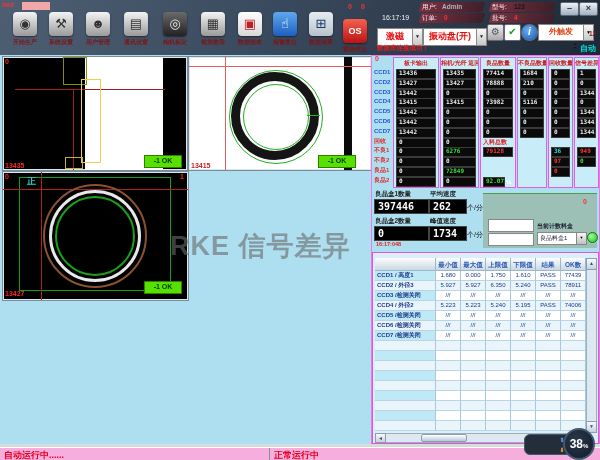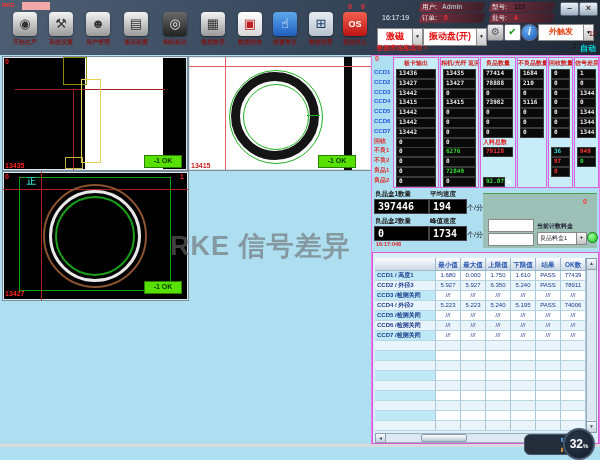--- a/index.html
+++ b/index.html
@@ -144,21 +144,21 @@
           <div class="tb-label">数据报表</div>
         </div>
         <div class="tb-item" style="left: 268px;">
           <div class="tb-icon tb-blue">☝</div>
           <div class="tb-label">报警复位</div>
         </div>
         <div class="tb-item" style="left: 304px;">
           <div class="tb-icon tb-navy">⊞</div>
           <div class="tb-label">数据清零</div>
         </div>
-        <div class="tb-item" style="left: 338px;">
+        <div class="tb-item" style="left: 338px; margin-top: 7px;">
           <div class="tb-icon tb-red">OS</div>
           <div class="tb-label">紧急停止</div>
         </div>
       </div>
     <div class="rzero" style="left:348px;">0</div>
     <div class="rzero" style="left:361px;">0</div>
 
     <div id="time-label">16:17:19</div>
     <div class="ctlbtn" style="left:377px;width:34px;">激磁</div>
     <div class="ddarrow" style="left:412px;">▼</div>
@@ -439,21 +439,21 @@
         <div class="gbox c-red">949</div>
       </div>
       <div class="gslot" style="top: 99.2px;">
         <div class="gbox c-green">0</div>
       </div>
     </div>
 
   <div class="slabel" style="left:375px;top:190px;">良品盒1数量</div>
   <div class="slabel" style="left:430px;top:190px;">平均速度</div>
   <div class="sbox" style="left:374px;top:199px;width:50px;">397446</div>
-  <div class="sbox" style="left:429px;top:199px;width:33px;">194</div>
+  <div class="sbox" style="left:429px;top:199px;width:33px;">262</div>
   <div class="sunit" style="left:467px;top:203px;">个/分钟</div>
   <div class="slabel" style="left:375px;top:217px;">良品盒2数量</div>
   <div class="slabel" style="left:430px;top:217px;">峰值速度</div>
   <div class="sbox" style="left:374px;top:226px;width:50px;">0</div>
   <div class="sbox" style="left:429px;top:226px;width:33px;">1734</div>
   <div class="sunit" style="left:467px;top:230px;">个/分钟</div>
   <div id="speed-ts">16:17:048</div>
 
   <div id="counter-panel">
     <div class="rzero" style="right:10px;top:4px;">0</div>
@@ -624,22 +624,27 @@
     <div class="scroll" style="left:213px;top:5px;width:9px;height:173px;"></div>
     <div class="sarrow" style="left:213px;top:5px;width:9px;height:10px;line-height:9px;">▲</div>
     <div class="sarrow" style="left:213px;top:168px;width:9px;height:10px;line-height:9px;">▼</div>
     <div class="scroll" style="left:2px;top:180px;width:211px;height:8px;"></div>
     <div class="sarrow" style="left:2px;top:180px;width:9px;height:8px;line-height:8px;">◄</div>
     <div class="sarrow" style="left:204px;top:180px;width:9px;height:8px;line-height:8px;">►</div>
     <div class="abs" style="left:48px;top:181px;width:44px;height:6px;background:linear-gradient(#fff,#b8c8d6);border:1px solid #8aa0b2;border-radius:2px;"></div>
   </div>
 
   <div id="graybar"></div>
+  <div id="statusbar">
+    <div class="stext" style="left:4px;">自动运行中......</div>
+    <div class="abs" style="left:269px;top:0;width:1px;height:13px;background:#909090;"></div>
+    <div class="stext" style="left:274px;">正常运行中</div>
+  </div>
 
   <div id="net-widget">
     <div><span style="color:#58b0ff;">⬆</span> <span>0 K/s</span></div>
     <div><span style="color:#ffb040;">⬇</span> <span>0 K/s</span></div>
   </div>
   <div id="net-circle">
-    <span style="font-size:12px;line-height:28px;">32</span><span style="font-size:6px;">%</span>
+    <span style="font-size:12px;line-height:28px;">38</span><span style="font-size:6px;">%</span>
   </div>
 
 </div>
 
 </body></html>

